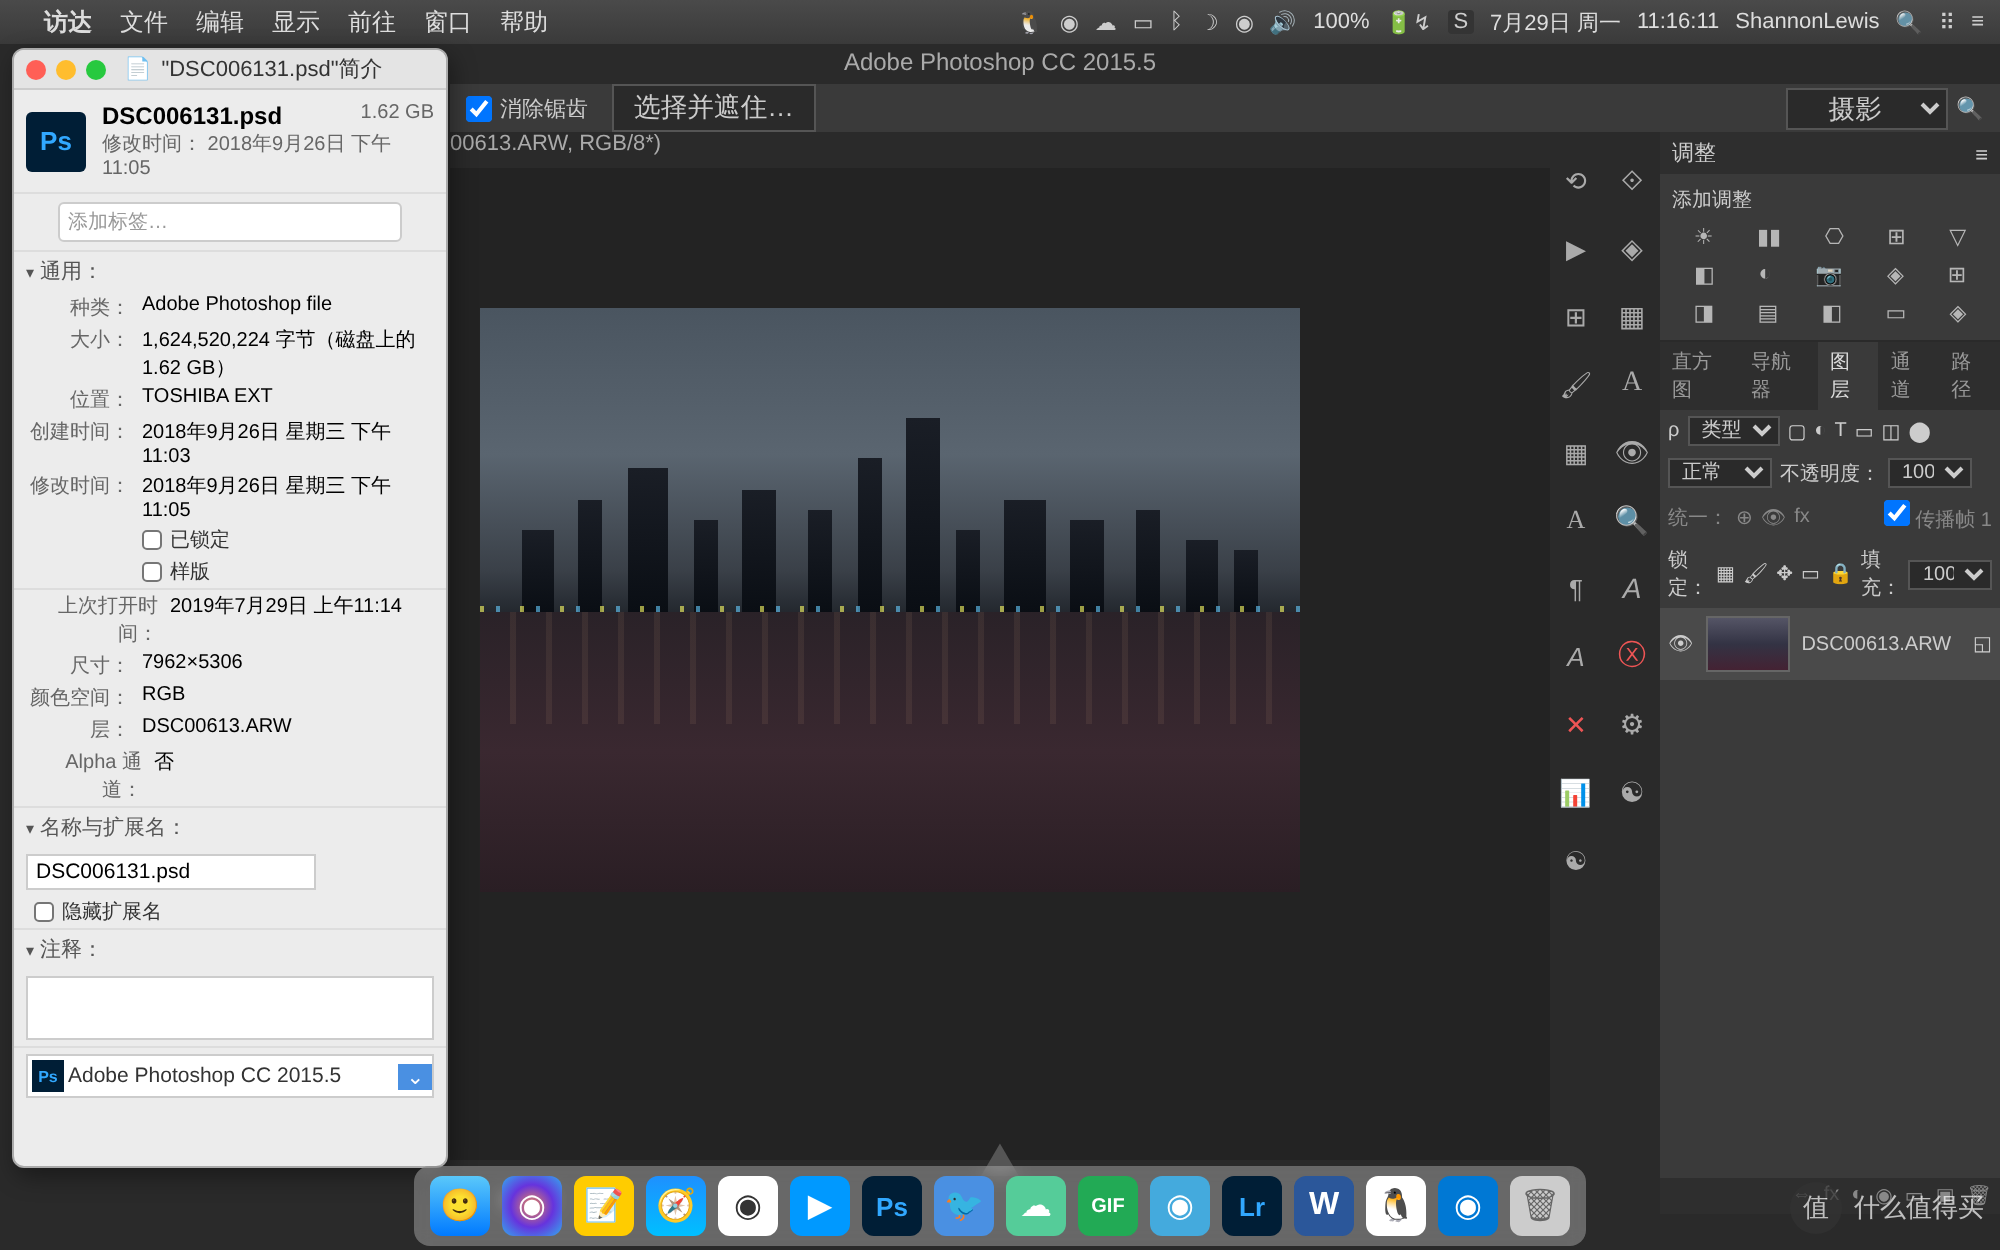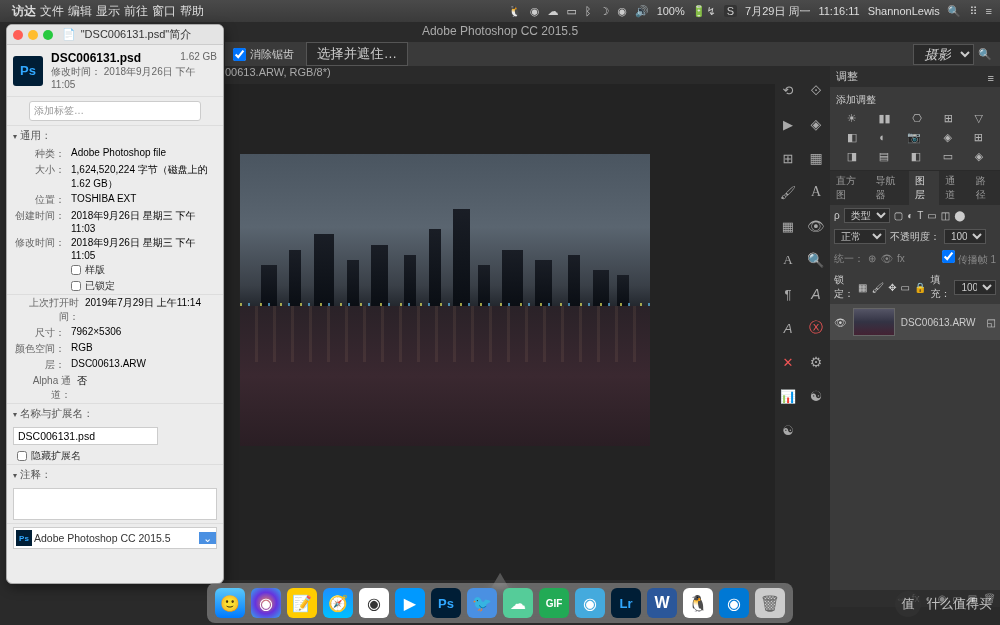--- a/index.html
+++ b/index.html
@@ -1,33 +1,33 @@
 <!DOCTYPE html>
 <html><head>
 <meta charset="utf-8">
 <style>
 * { margin:0; padding:0; box-sizing:border-box; font-family:-apple-system,"Helvetica Neue",Arial,sans-serif; }
 body { width:1000px; height:625px; background:#2a2a2a; overflow:hidden; position:relative; }
 
 
 .menubar { height:22px; background:linear-gradient(#4a4a4a,#3a3a3a); display:flex; align-items:center; color:#ddd; font-size:12px; padding:0 8px; justify-content:space-between; }
-.menubar .left, .menubar .right { display:flex; align-items:center; gap:4px; }
+.menubar .left, .menubar .right { display:flex; align-items:center; gap:14px; }
 .menubar .right { gap:8px; font-size:11px; }
 .apple-logo { font-size:13px; }
 .status-icon { font-size:11px; opacity:.9; }
 
 
 .apptitle { position:absolute; top:24px; left:0; right:0; text-align:center; color:#aaa; font-size:12px; }
 
 
 .optbar { position:absolute; top:42px; left:225px; right:0; height:24px; background:#3a3a3a; display:flex; align-items:center; gap:12px; padding:0 8px; color:#ccc; font-size:11px; }
 .optcheck { display:flex; align-items:center; gap:4px; }
 .optbtn { background:#2a2a2a; padding:2px 10px; border:1px solid #555; color:#ccc; }
 .optright { margin-left:auto; display:flex; align-items:center; gap:4px; }
-.optsel { background:#2a2a2a; border:1px solid #555; color:#ccc; padding:1px 6px;font-style:italic; }
+.optsel { background:#2a2a2a; border:1px solid #555; color:#ccc; padding:1px 16px; }
 
 
 .doctab { position:absolute; top:66px; left:225px; color:#aaa; font-size:11px; }
 
 
 .canvas-area { position:absolute; top:84px; left:225px; right:225px; bottom:45px; background:#232323; }
 .canvas-img { position:absolute; top:70px; left:15px; width:410px; height:292px; background:linear-gradient(to bottom,#4a5560 0%,#5a6570 25%,#3a4048 45%,#1a1e24 55%,#2a1e22 70%,#3a2428 100%); overflow:hidden; }
 .skyline { position:absolute; bottom:48%; left:0; right:0; height:35%; }
 .bldg { position:absolute; bottom:0; background:linear-gradient(#1a1e26,#0a0e14); }
 .b1{left:5%;width:4%;height:40%} .b2{left:12%;width:3%;height:55%} .b3{left:18%;width:5%;height:70%}
@@ -325,25 +325,25 @@
     <div class="kv">
         <div class="k">创建时间：</div>
         <div class="v">2018年9月26日 星期三 下午11:03</div>
       </div>
     <div class="kv">
         <div class="k">修改时间：</div>
         <div class="v">2018年9月26日 星期三 下午11:05</div>
       </div>
     <div class="chk">
         <input type="checkbox" style="">
-        <span>样版</span>
+        <span>已锁定</span>
       </div>
     <div class="chk">
         <input type="checkbox" style="">
-        <span>已锁定</span>
+        <span>样版</span>
       </div>
   </div>
 
   <div class="sect">
     <div class="kv">
         <div class="k" style="width:72px">上次打开时间：</div>
         <div class="v">2019年7月29日 上午11:14</div>
       </div>
     <div class="kv">
         <div class="k">尺寸：</div>

